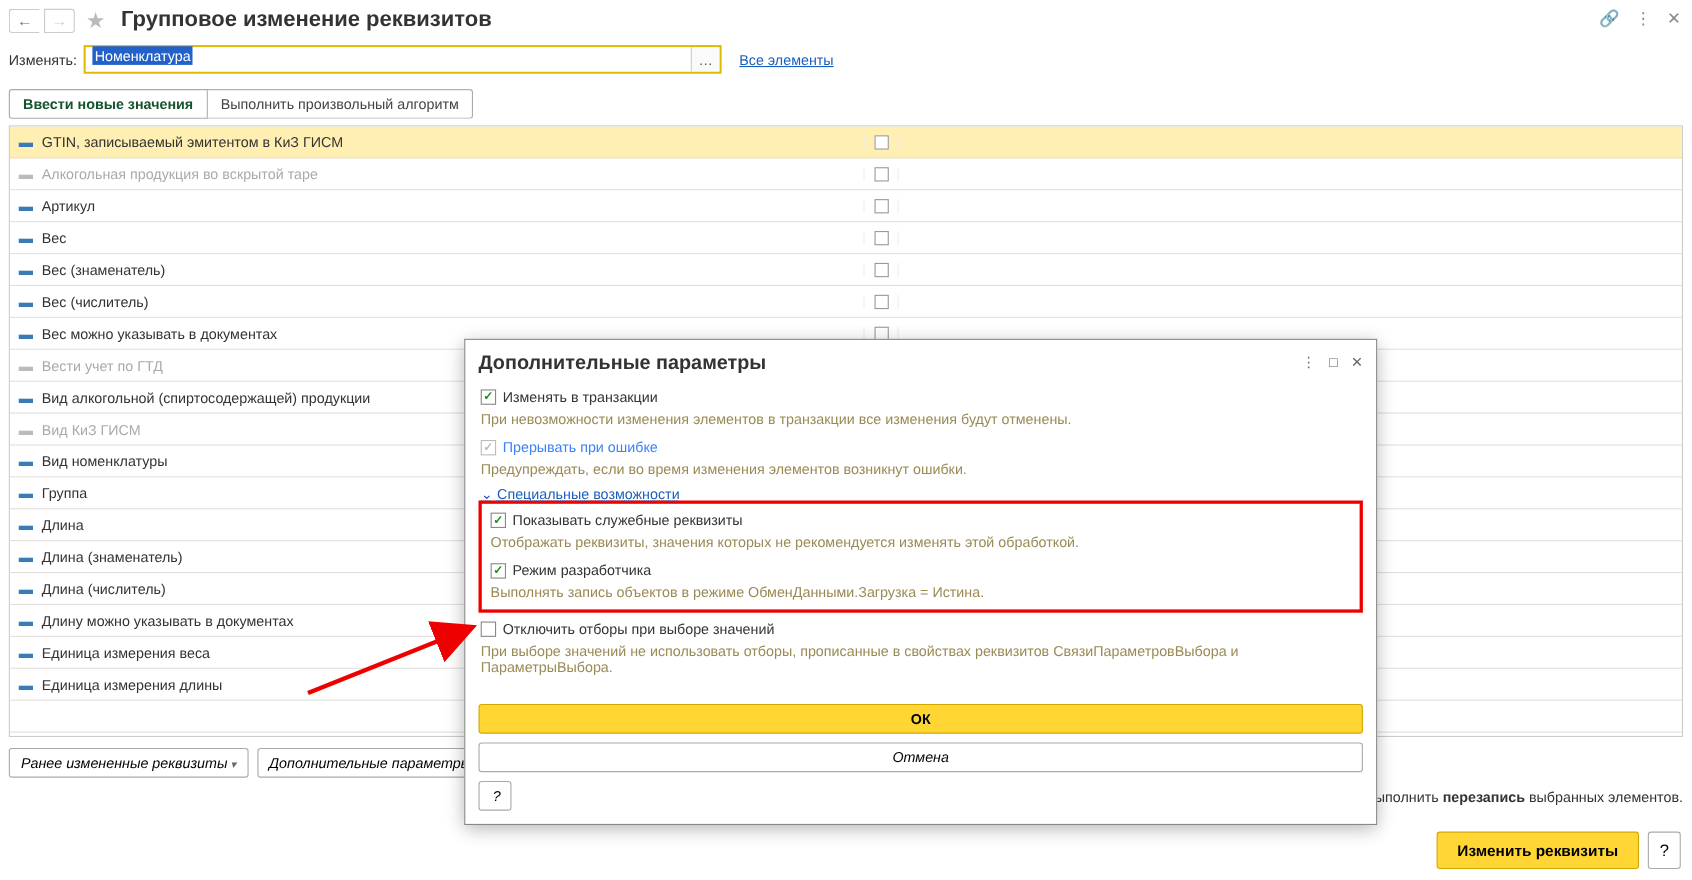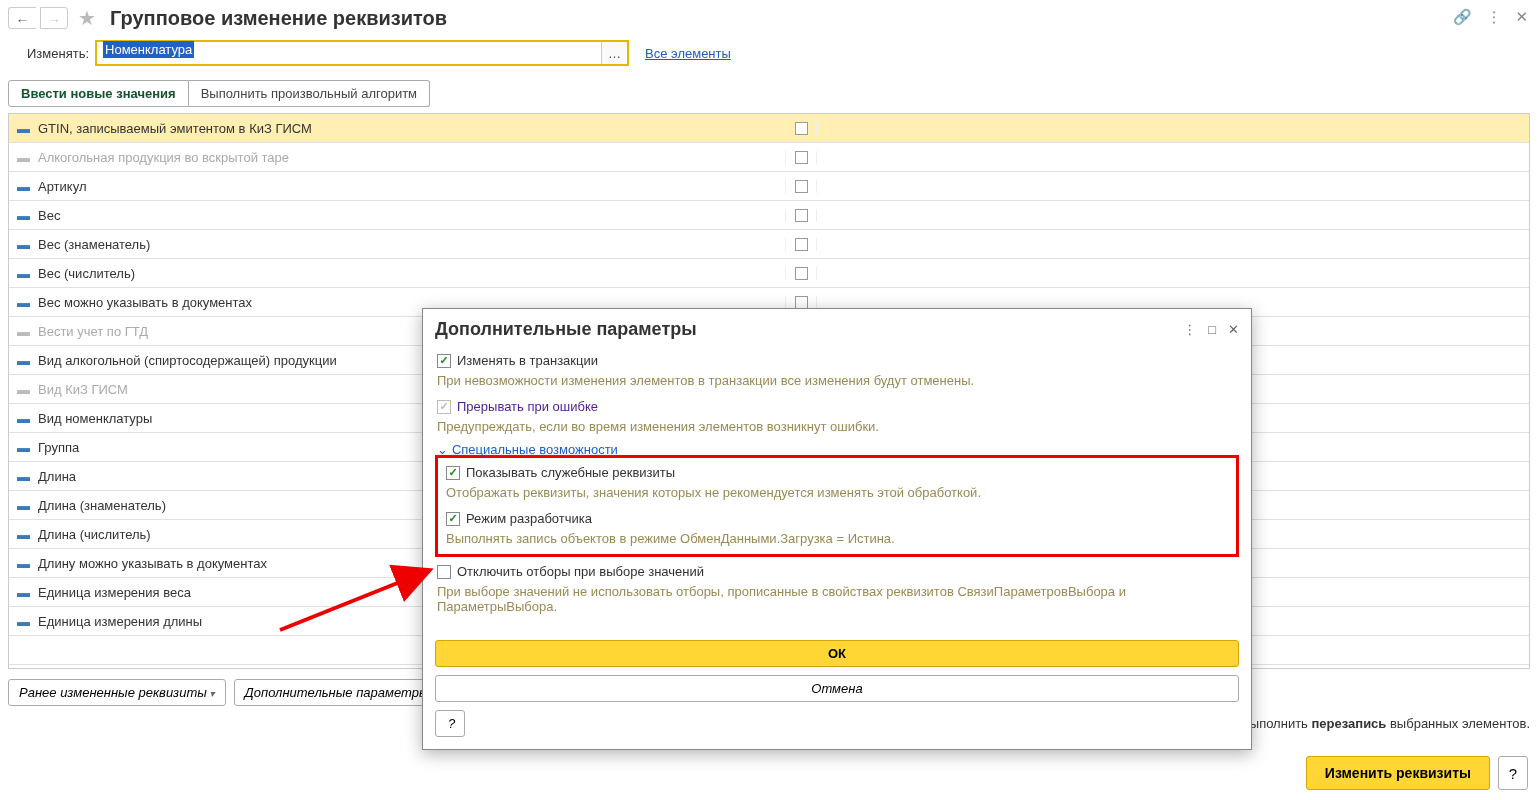--- a/index.html
+++ b/index.html
@@ -38,25 +38,25 @@
   position: absolute; top: 8px; right: 10px;
   display: flex; gap: 14px; align-items: center;
   color: #888; font-size: 15px;
 }
 .top-right-icons span { cursor: pointer; }
 
 .filter-row {
   display: flex; align-items: center;
   padding: 4px 8px; gap: 6px;
 }
-.filter-label { font-size: 13px; margin-left: 19px; }
+.filter-label { font-size: 13px; }
 .filter-input-wrap {
   display: flex; align-items: stretch;
   border: 2px solid #e0ba00;
-  width: 534px; height: 26px;
+  width: 580px; height: 26px;
 }
 .filter-input {
   flex: 1; border: none; outline: none;
   padding: 0 6px; font-size: 13px;
   background: #fff;
 }
 .filter-input .sel {
   background: #2261c7; color: #fff; padding: 1px 2px;
 }
 .filter-ellipsis {
@@ -183,21 +183,21 @@
 .check-empty {
   width: 14px; height: 14px; border: 1px solid #888;
   display: inline-block;
 }
 .dialog-footer {
   display: flex; justify-content: flex-end;
   gap: 8px; padding: 8px 12px 12px; flex-direction: column;
 }
 .dialog-footer .btn-primary { padding: 5px 18px; font-size: 13px; }
 .dialog-footer .btn { padding: 5px 12px; }
-.disabled-text { color: #4c1d95; }
+.disabled-text { color: #3b82f6; }
 
 
 .red-arrow {
   position: absolute; left: 270px; top: 560px;
   pointer-events: none;
 }
 </style>
 </head>
 <body>
 

